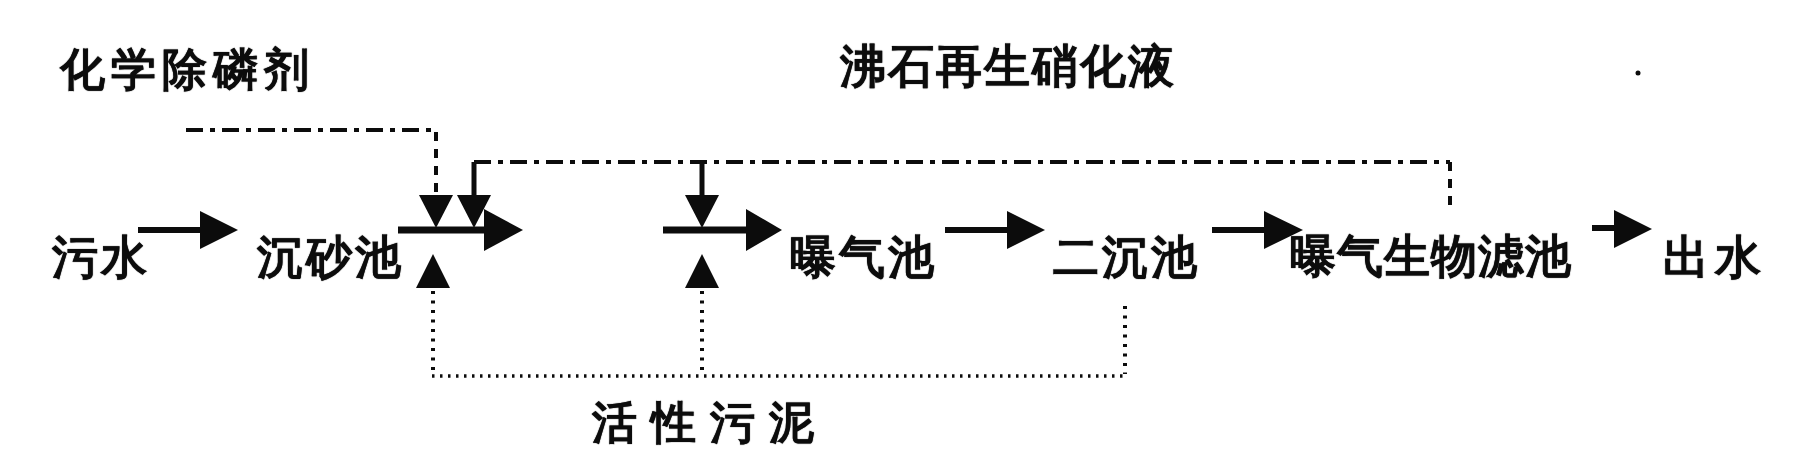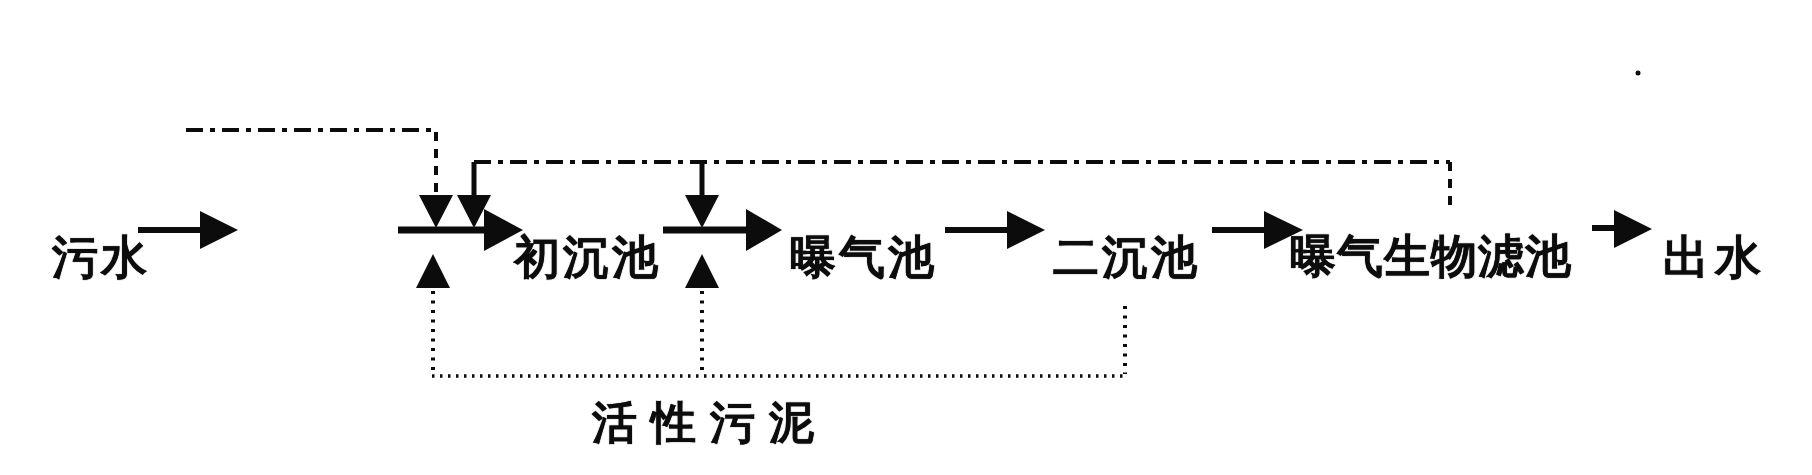--- a/index.html
+++ b/index.html
@@ -81,22 +81,24 @@
     <polygon class="ink-solid" points="416,288 450,288 433,254"></polygon>
     <line class="ink-line" x1="433" y1="291" x2="433" y2="374" stroke-width="4" stroke-dasharray="3 6.5"></line>
     <polygon class="ink-solid" points="685,288 719,288 702,254"></polygon>
     <line class="ink-line" x1="702" y1="291" x2="702" y2="374" stroke-width="4" stroke-dasharray="3 6.5"></line>
     <line class="ink-line" x1="432" y1="376" x2="1125" y2="376" stroke-width="3.5" stroke-dasharray="2.5 5.5"></line>
     <line class="ink-line" x1="1125" y1="306" x2="1125" y2="374" stroke-width="4" stroke-dasharray="3 6.5"></line>
 
     <circle class="ink-solid" cx="1638" cy="73" r="2.5"></circle>
   </svg>
 
+  <div class="lbl lbl-chem">化学除磷剂</div>
+  <div class="lbl lbl-zeolite">沸石再生硝化液</div>
 
   <div class="lbl lbl-influent">污水</div>
-  <div class="lbl lbl-primary">初沉池</div>
+  <div class="lbl lbl-grit">沉砂池</div>
   <div class="lbl lbl-aeration">曝气池</div>
   <div class="lbl lbl-secondary">二沉池</div>
   <div class="lbl lbl-effluent">出水</div>
   <div class="lbl lbl-baf">曝气生物滤池</div>
 
   <div class="lbl lbl-sludge">活性污泥</div>
 </div>
 
 </body></html>

